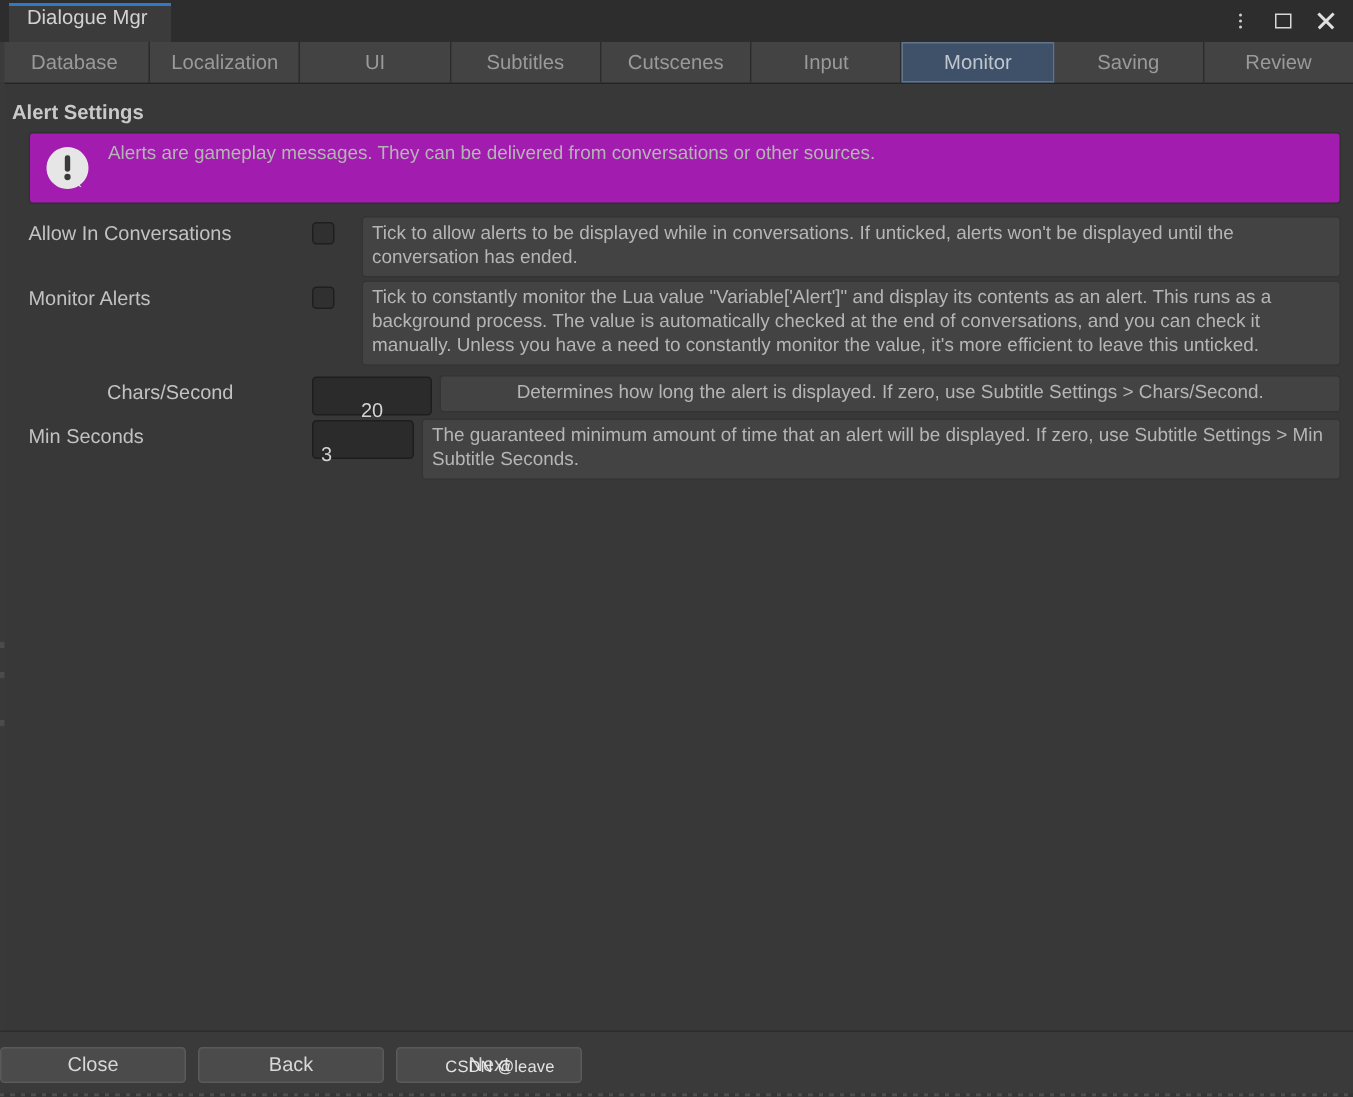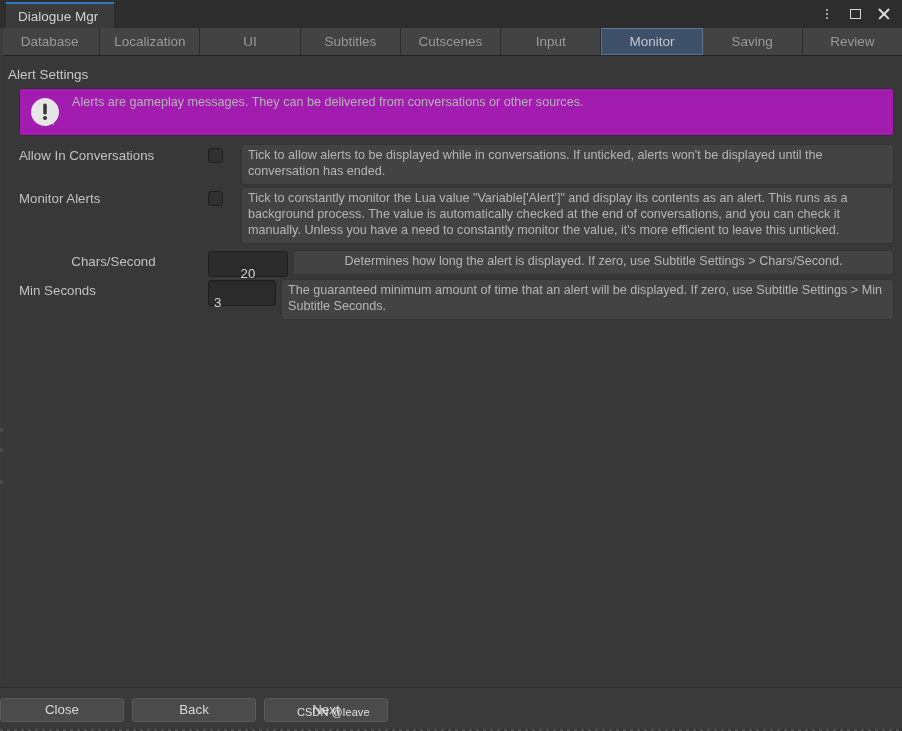--- a/index.html
+++ b/index.html
@@ -35,21 +35,20 @@
   .window-tab {
     position: relative;
     margin-left: 6px;
     height: 26px;
     min-width: 108px;
     padding: 0 14px 0 12px;
     background: #3b3b3b;
     border-top: 2px solid #2f79c5;
     box-sizing: border-box;
     display: flex;
-    align-items: center;
     font-size: 13.5px;
     color: #d2d2d2;
   }
   .window-tab .tab-title { white-space: nowrap; }
 
   .win-controls {
     position: absolute;
     right: 6px;
     top: 0;
     height: 28px;
@@ -135,21 +134,21 @@
     border: 1px solid #60748c;
   }
 
   
   .content {
     position: relative;
     padding: 0;
   }
   .section-title {
     font-size: 13.5px;
-    font-weight: normal;
+    font-weight: bold;
     color: #c9c9c9;
     margin: 11px 0 6px 8px;
   }
 
   .helpbox {
     margin: 0 8px 0 19px;
     background: #a21caf;
     border: 1px solid #303030;
     border-radius: 3px;
     min-height: 46px;

